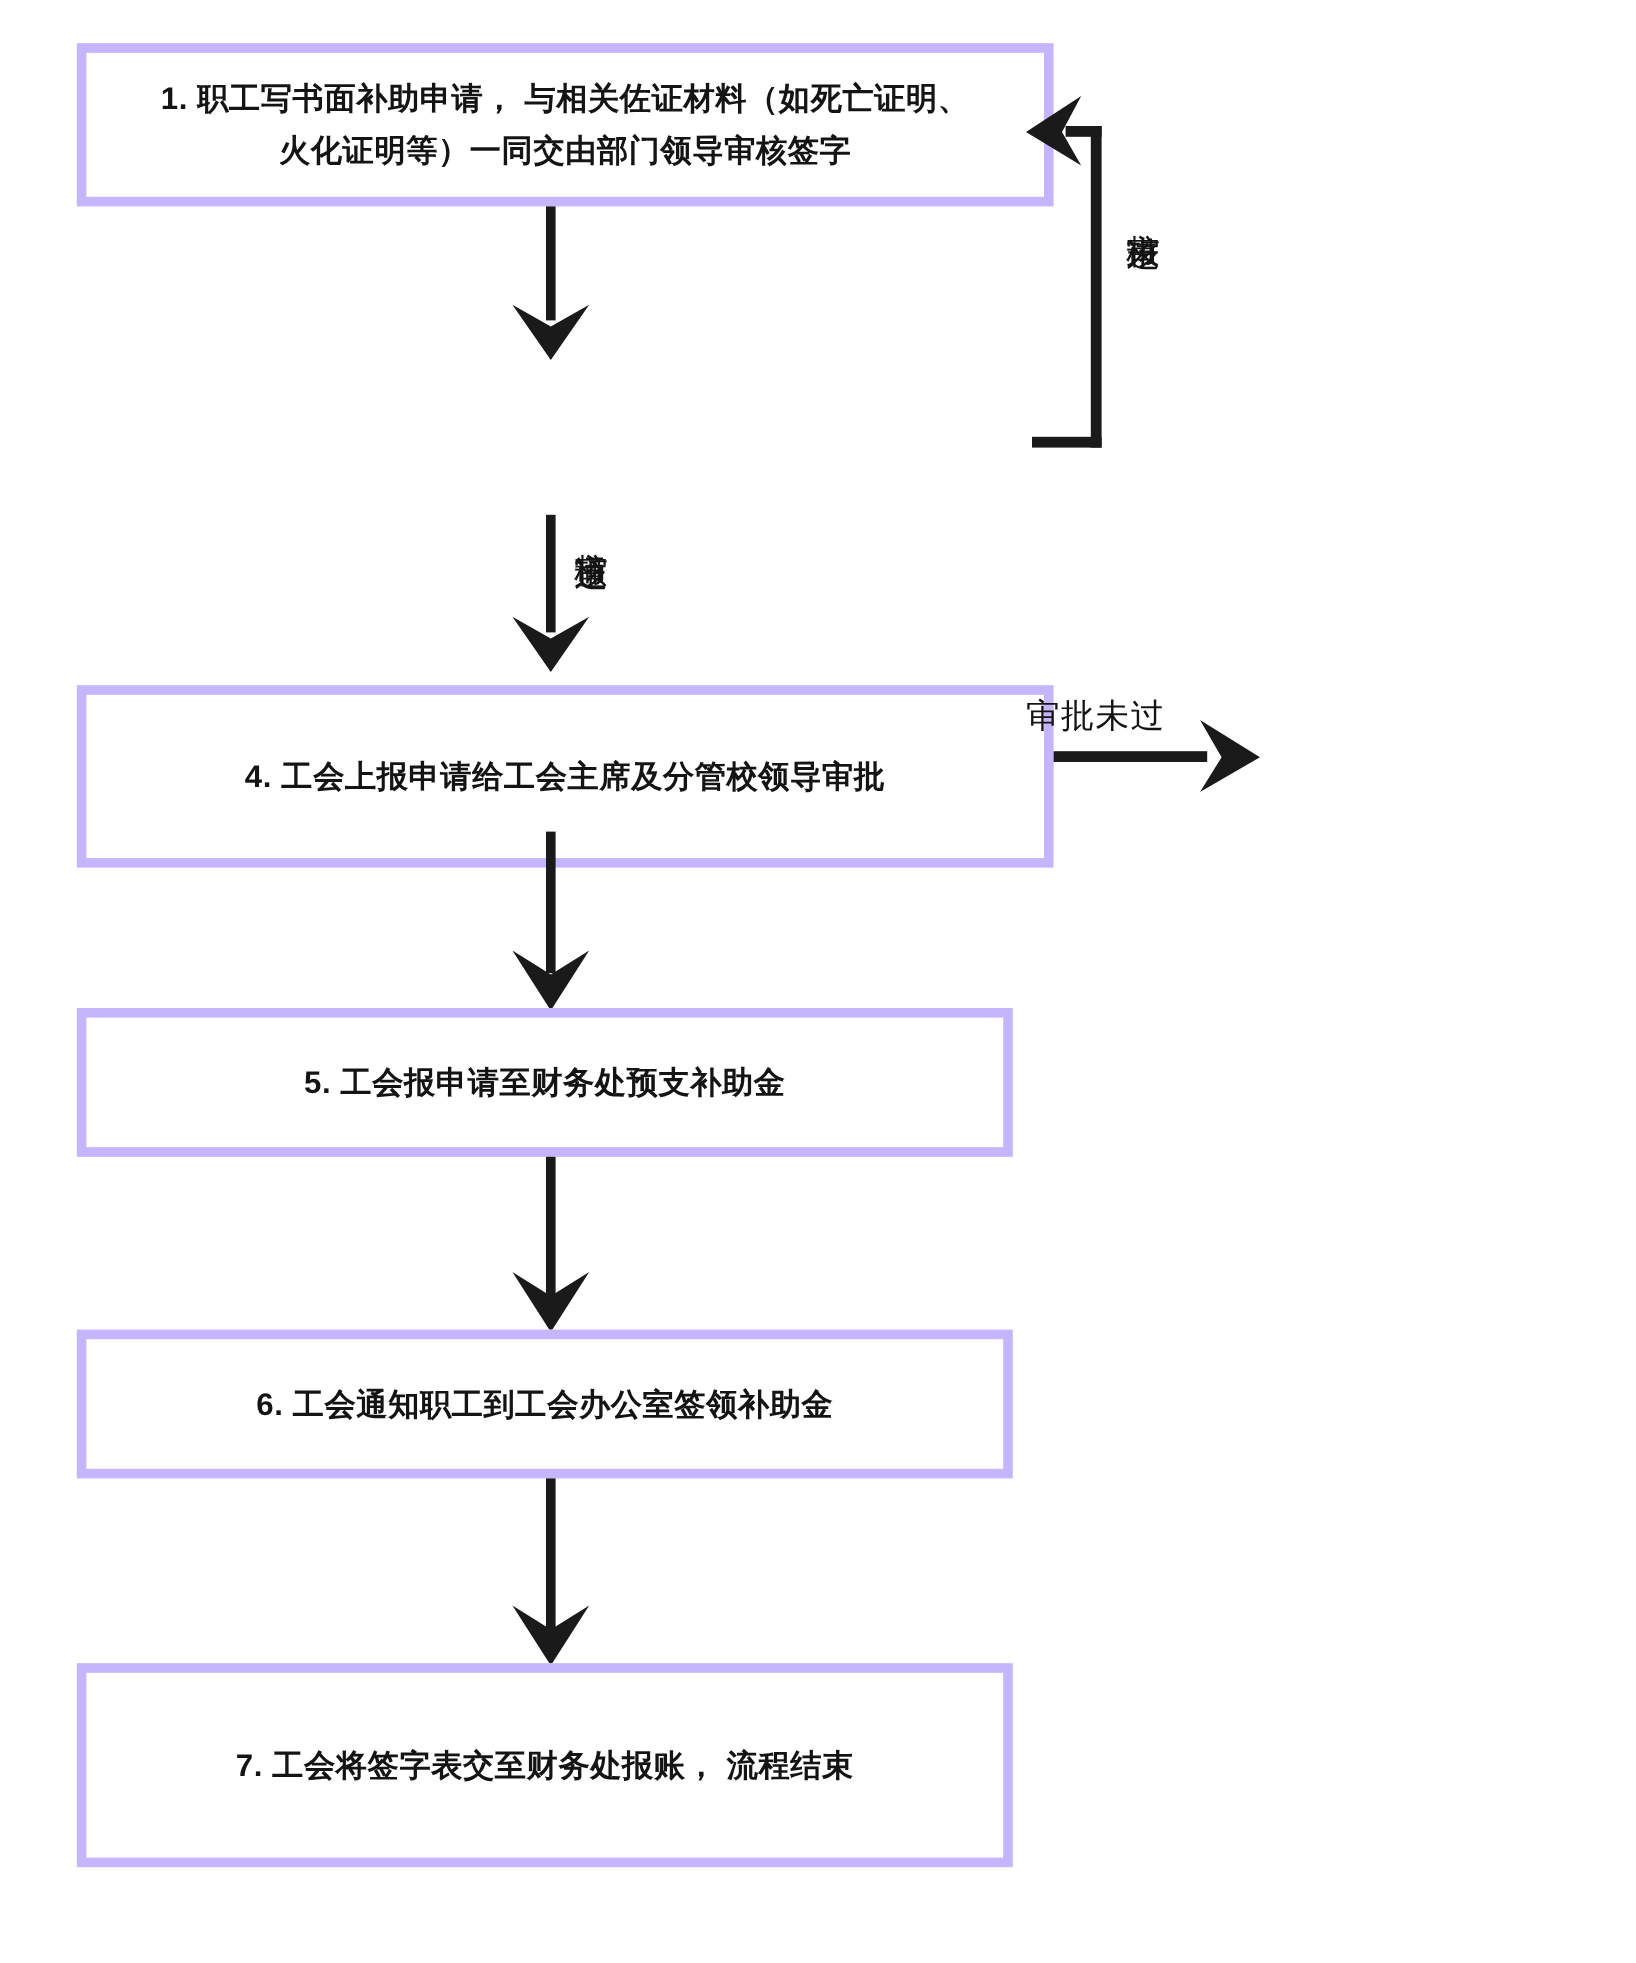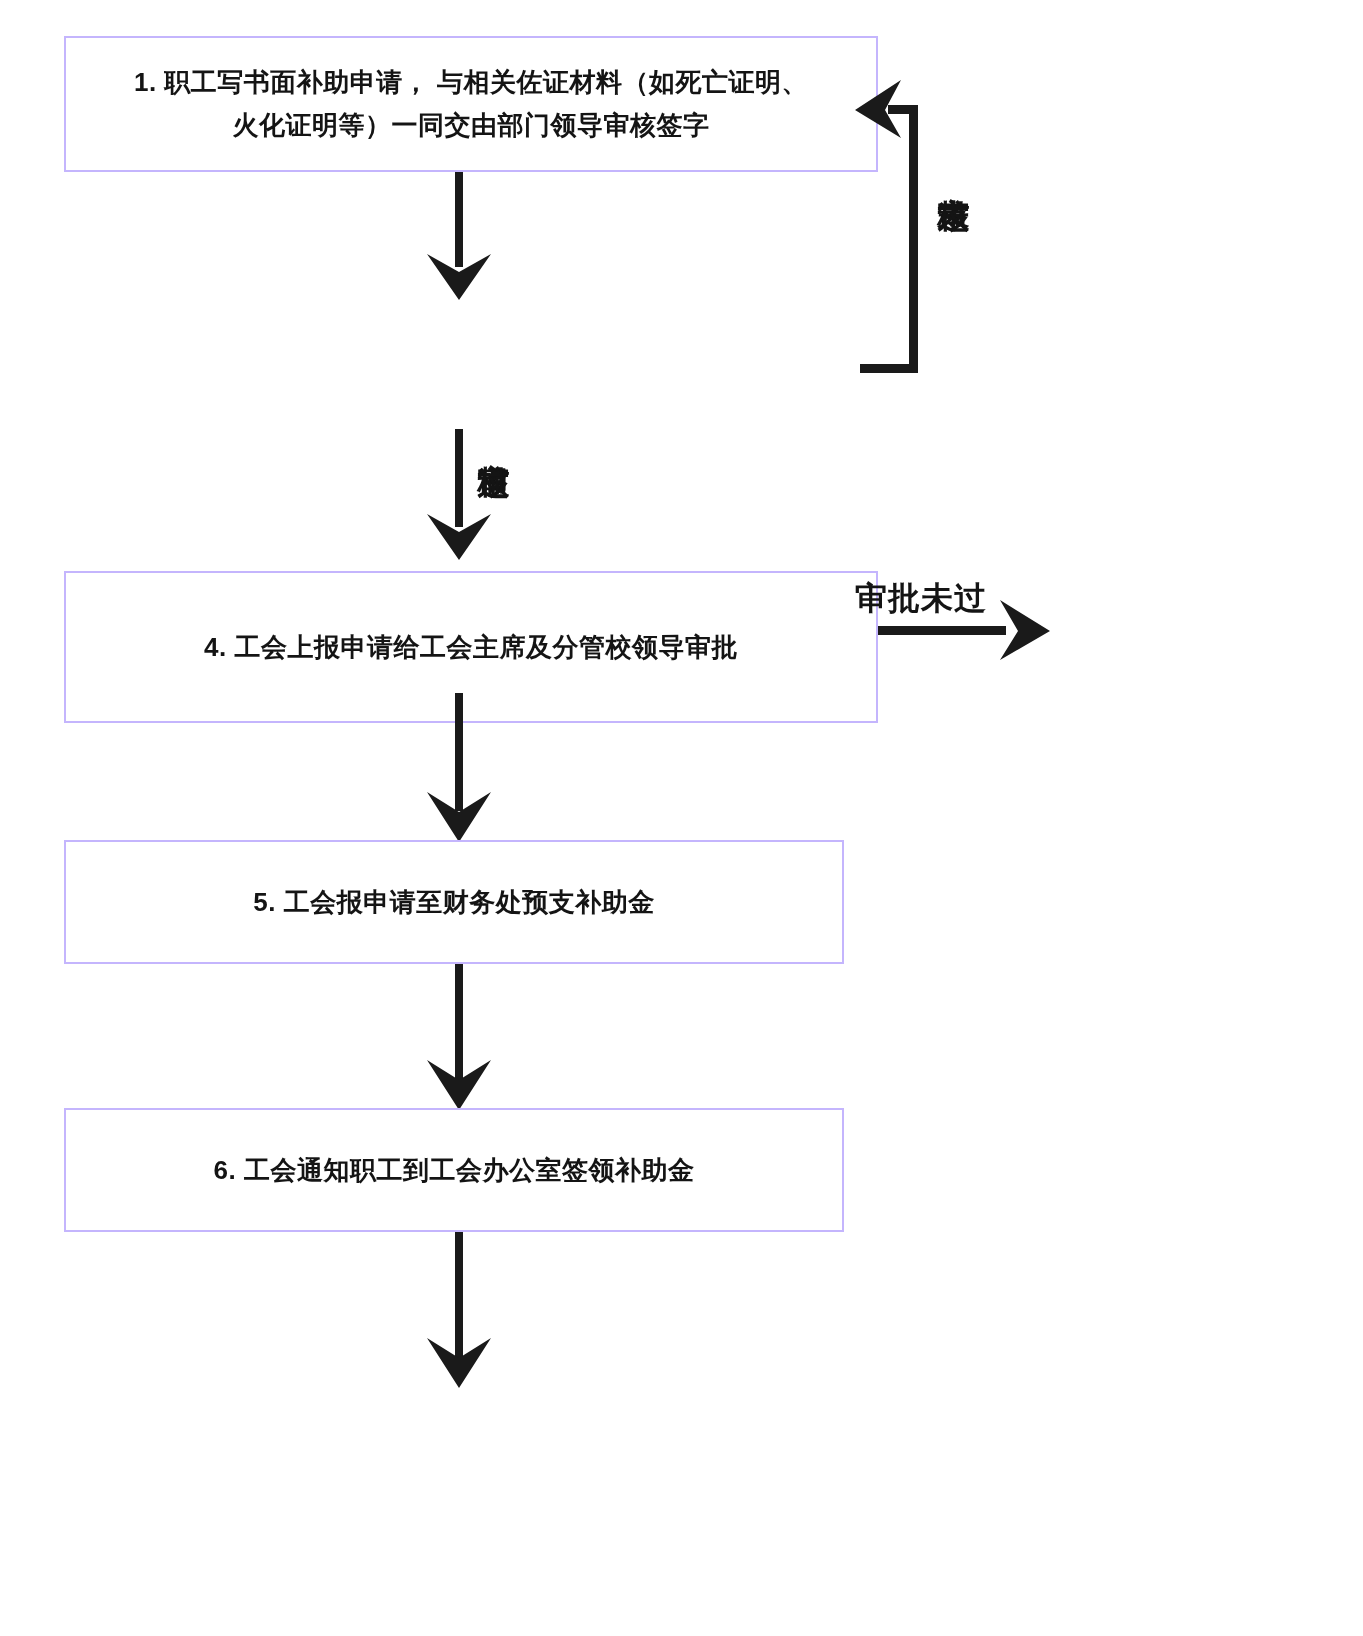--- a/index.html
+++ b/index.html
@@ -14,43 +14,43 @@
   #canvas {
     position: relative;
     width: 1363px;
     height: 1636px;
     background: #ffffff;
     overflow: hidden;
   }
   .node {
     position: absolute;
     box-sizing: border-box;
-    border: 2px solid #c4b5fd;
+    border: 8px solid #c4b5fd;
     background: #ffffff;
     display: flex;
     align-items: center;
     justify-content: center;
     text-align: center;
     color: #141414;
     font-weight: 700;
     font-size: 26px;
     line-height: 1.65;
     letter-spacing: 0.5px;
     padding: 6px 18px;
   }
   .node .node-text {
     display: block;
     width: 100%;
     white-space: pre-line;
   }
   .edge-label {
     position: absolute;
     color: #141414;
-    font-weight: 700;
-    font-size: 32px;
+    font-weight: 400;
+    font-size: 28px;
     letter-spacing: 1px;
     line-height: 1.18;
     white-space: pre-line;
   }
   .edge-label.vertical {
     writing-mode: vertical-rl;
     text-orientation: upright;
     line-height: 1.0;
   }
   .conn {
@@ -122,14 +122,17 @@
 
   <div class="node" style="left:64px; top:1108px; width:780px; height:124px;">
     <span class="node-text">6. 工会通知职工到工会办公室签领补助金</span>
   </div>
 
   <div class="conn" style="left:455px; top:1232px; width:8px; height:128px;"></div>
   <svg class="arrow-svg" style="left:425px; top:1336px; width:68px; height:52px;" viewBox="0 0 68 52">
     <path d="M34 52 L2 2 L34 22 L66 2 Z"></path>
   </svg>
 
+  <div class="node" style="left:64px; top:1386px; width:780px; height:170px;">
+    <span class="node-text">7. 工会将签字表交至财务处报账， 流程结束</span>
+  </div>
 
 </div>
 
 </body></html>

